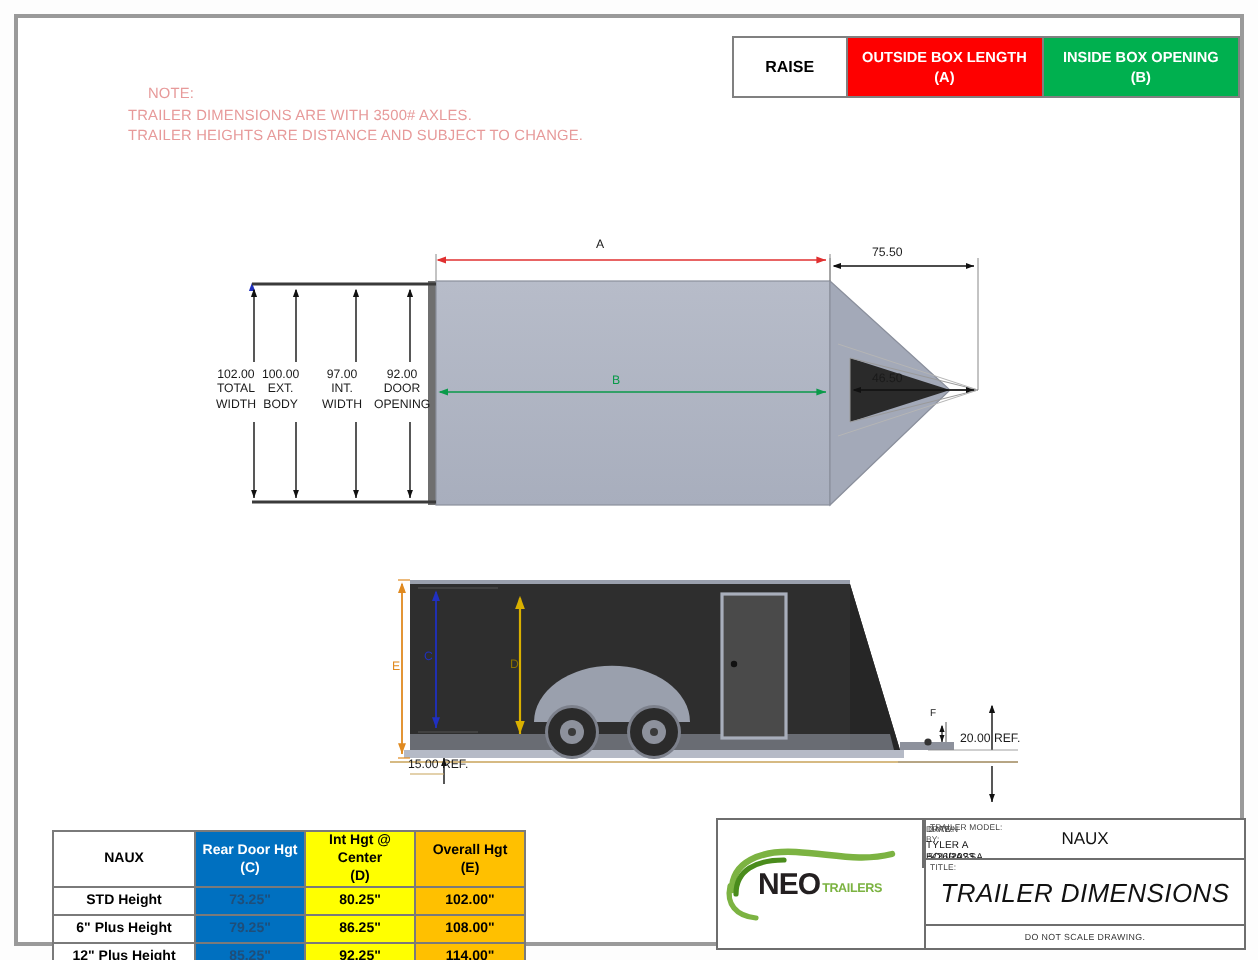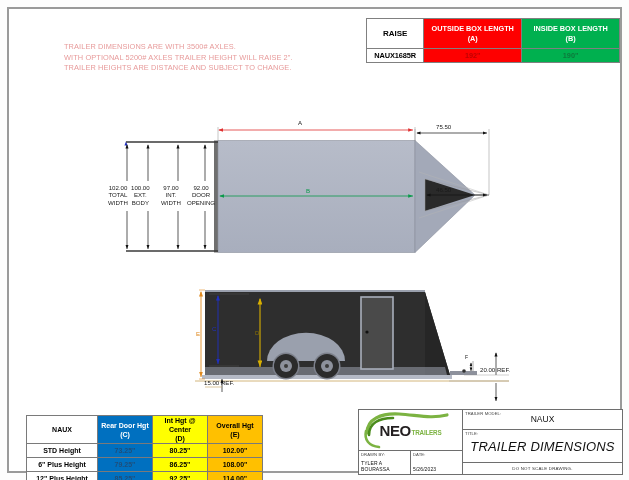--- a/index.html
+++ b/index.html
@@ -99,21 +99,21 @@
 
   
   #title-block {
     position: absolute;
     left: 349px; top: 400px;
     width: 265px; height: 66px;
     border: 1px solid #6e6e6e;
     background: #ffffff;
     display: flex;
   }
-  #tb-left { width: 104px; border-right: 1px solid #6e6e6e; display: flex; flex-direction: column; }
+  #tb-left { width: 104px; border-right: 1px solid #6e6e6e; display: flex; flex-direction: row; }
   #tb-logo { flex: 1; display: flex; align-items: center; justify-content: center; position: relative; }
   #tb-logo-text {
     font-size: 15px; font-weight: bold; color: #231f20;
     letter-spacing: -.5px; position: relative; z-index: 2;
   }
   #tb-logo-sub { font-size: 6.3px; font-weight: bold; color: #7cb342; letter-spacing: -.2px; }
   .swoosh { position: absolute; }
   #tb-meta { height: 24px; display: flex; border-top: 1px solid #6e6e6e; }
   .tb-cell { position: relative; flex: 1; }
   .tb-cell + .tb-cell { border-left: 1px solid #6e6e6e; }
@@ -135,45 +135,40 @@
   #tb-foot { height: 11px; display: flex; align-items: center; justify-content: center; }
   #tb-foot-val { font-size: 4.4px; color: #333; letter-spacing: .2px; }
 </style>
 </head>
 <body>
 
 <div id="sheet">
   <div id="frame">
 
     <div id="notes">
+      <div class="nhead">NOTE:</div>
       <div>TRAILER DIMENSIONS ARE WITH 3500# AXLES.</div>
-      <div>WITH OPTIONAL 5200# AXLES TRAILER HEIGHT WILL RAISE 2".</div>
       <div>TRAILER HEIGHTS ARE DISTANCE AND SUBJECT TO CHANGE.</div>
     </div>
 
     <table id="model-table">
       <thead>
         <tr>
           <td class="c-model">RAISE</td>
           <td class="c-out">
             <div>OUTSIDE BOX LENGTH</div>
             <div>(A)</div>
           </td>
           <td class="c-in">
-            <div>INSIDE BOX LENGTH</div>
+            <div>INSIDE BOX OPENING</div>
             <div>(B)</div>
           </td>
         </tr>
       </thead>
       <tbody>
-        <tr>
-          <td class="c-model">NAUX1685R</td>
-          <td class="c-out">192"</td>
-          <td class="c-in">190"</td>
-        </tr>
       </tbody>
     </table>
 
     <svg id="topview" viewBox="0 0 615 466">
       <defs>
         <marker id="ar" markerWidth="7" markerHeight="7" refX="6" refY="2.2" orient="auto">
           <path d="M0,0 L6,2.2 L0,4.4 z" fill="#111"></path>
         </marker>
         <marker id="arS" markerWidth="7" markerHeight="7" refX="1" refY="2.2" orient="auto">
           <path d="M6,0 L0,2.2 L6,4.4 z" fill="#111"></path>

